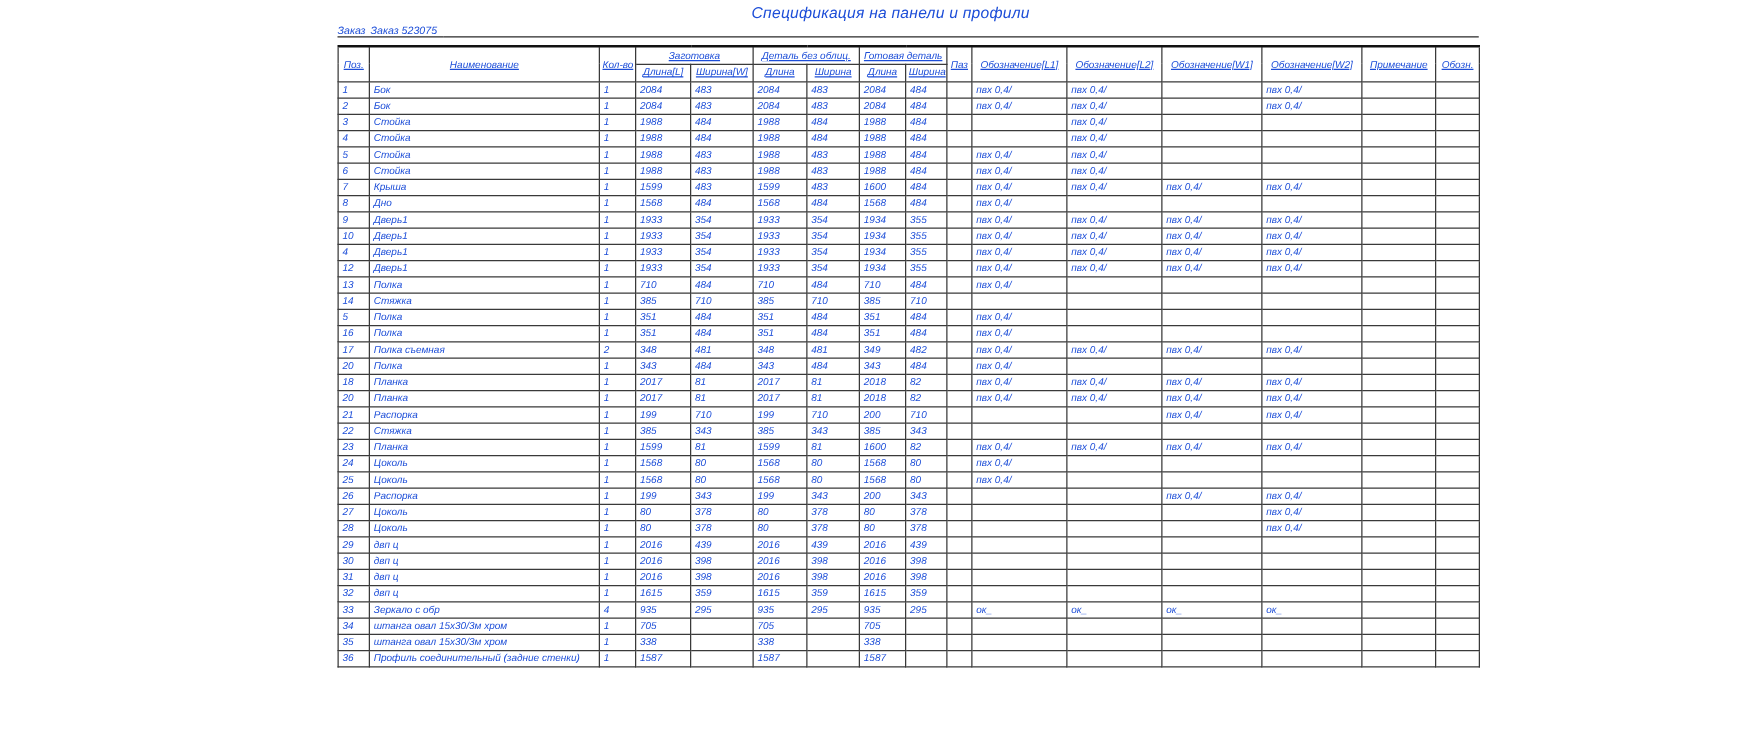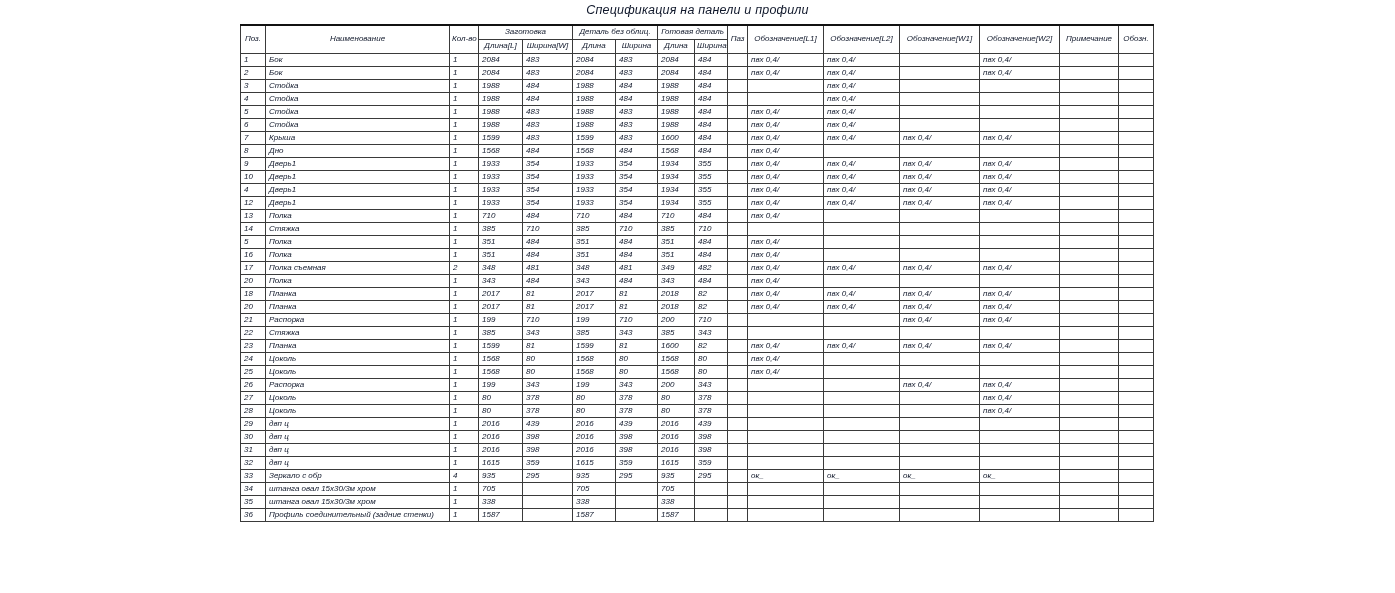--- a/index.html
+++ b/index.html
@@ -4,21 +4,22 @@
 <style>
   * { margin:0; padding:0; box-sizing:border-box; }
   html,body { background:#e8e8e8; }
   .page {
     position:relative;
     width:1395px; height:593px;
     background:#ffffff;
     overflow:hidden;
     font-family:"Liberation Sans","DejaVu Sans",sans-serif;
     font-style:italic;
-    color:#0f172a;
+    color:#1d4ed8;
+    padding-left:30px;
   }
   .doc-title {
     text-align:center;
     font-size:12.5px;
     line-height:15px;
     padding-top:3px;
     letter-spacing:0.2px;
   }
   .info-block {
     margin:1px 0 0 240px;
@@ -49,37 +50,44 @@
     font-size:8px;
     white-space:nowrap;
     overflow:hidden;
     padding:0 2px;
   }
   .spec-table thead th {
     text-align:center;
     vertical-align:middle;
     height:14px;
     line-height:10px;
+    text-decoration:underline;
   }
   .spec-table tbody td {
     height:12.7px;
     line-height:12px;
     text-align:left;
     vertical-align:middle;
     padding-left:3px;
   }
 </style>
 </head>
 <body>
 
 <div class="page">
 
   <div class="doc-title">Спецификация на панели и профили</div>
 
   <div class="info-block">
+    <div class="info-line">
+      <span class="info-lbl ul">
+        <span>Заказ</span><span>Заказ 523075</span>
+      </span>
+      <span class="info-rule"></span>
+    </div>
   </div>
 
   <table class="spec-table">
     <colgroup>
       <col style="width:25px">
         <col style="width:184px">
         <col style="width:29px">
       <col style="width:44px">
         <col style="width:50px">
       <col style="width:43px">

